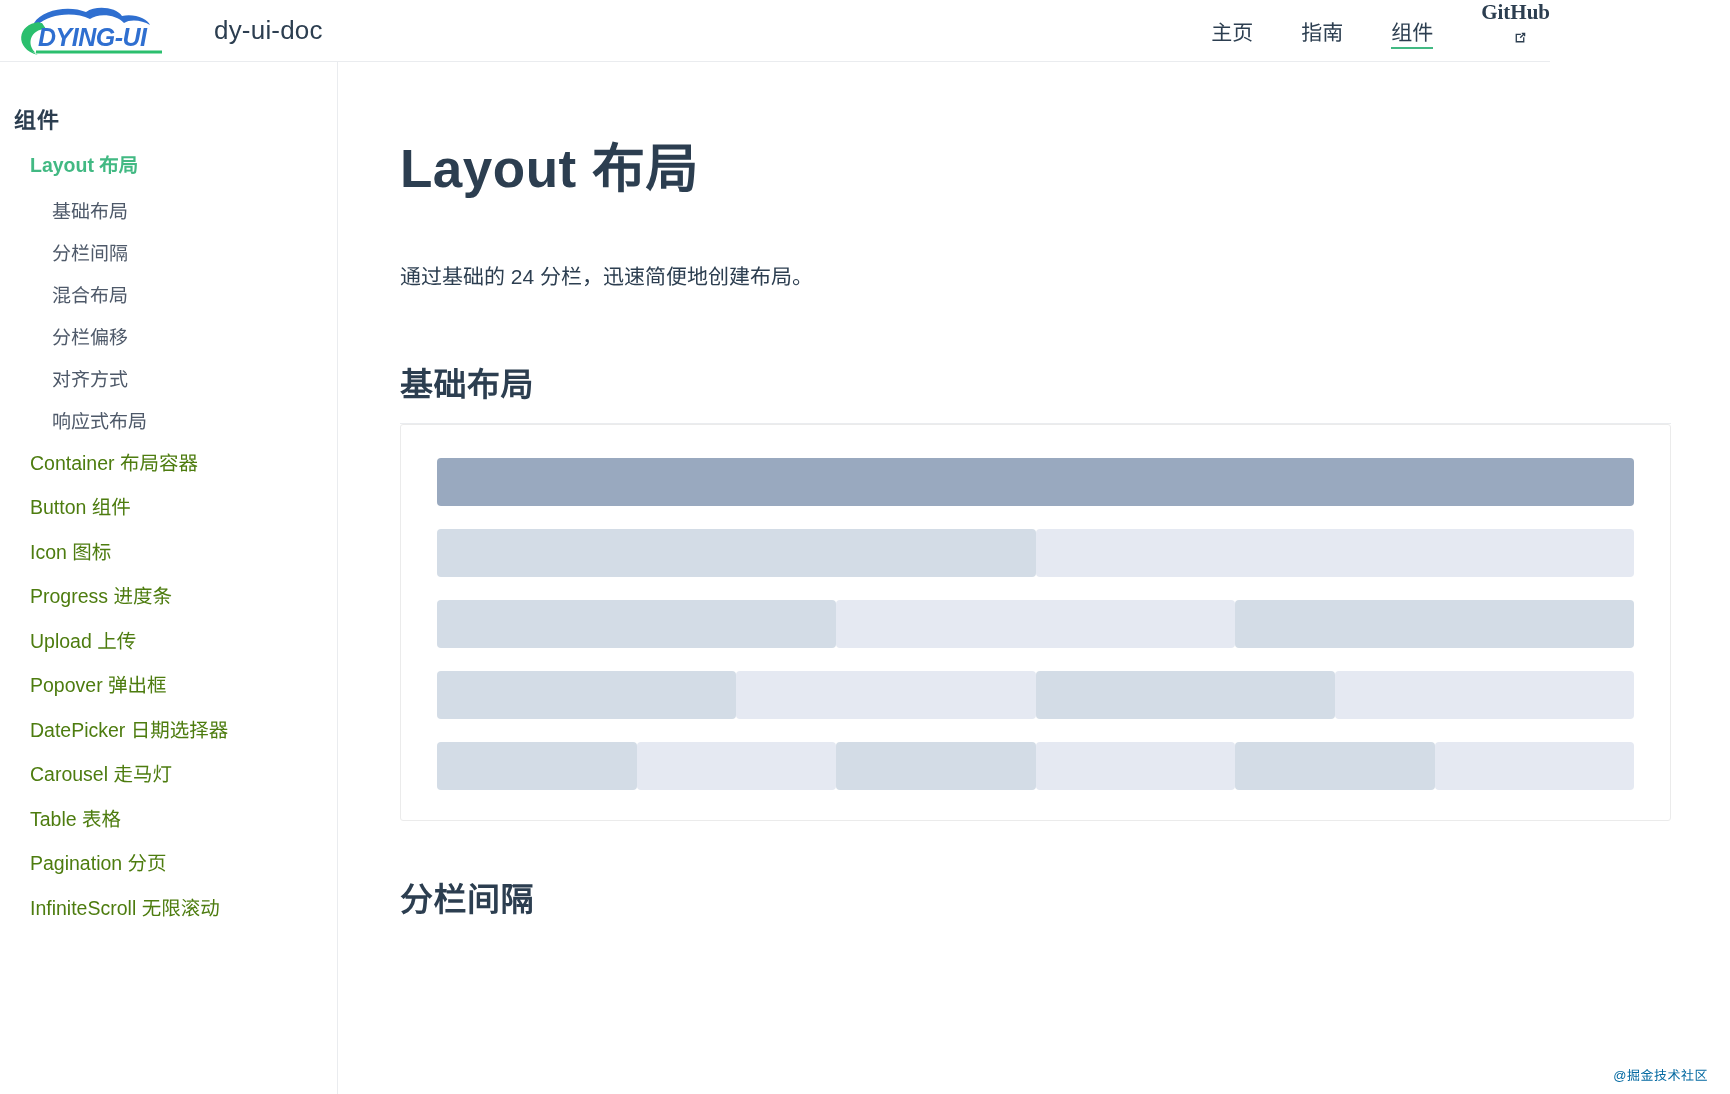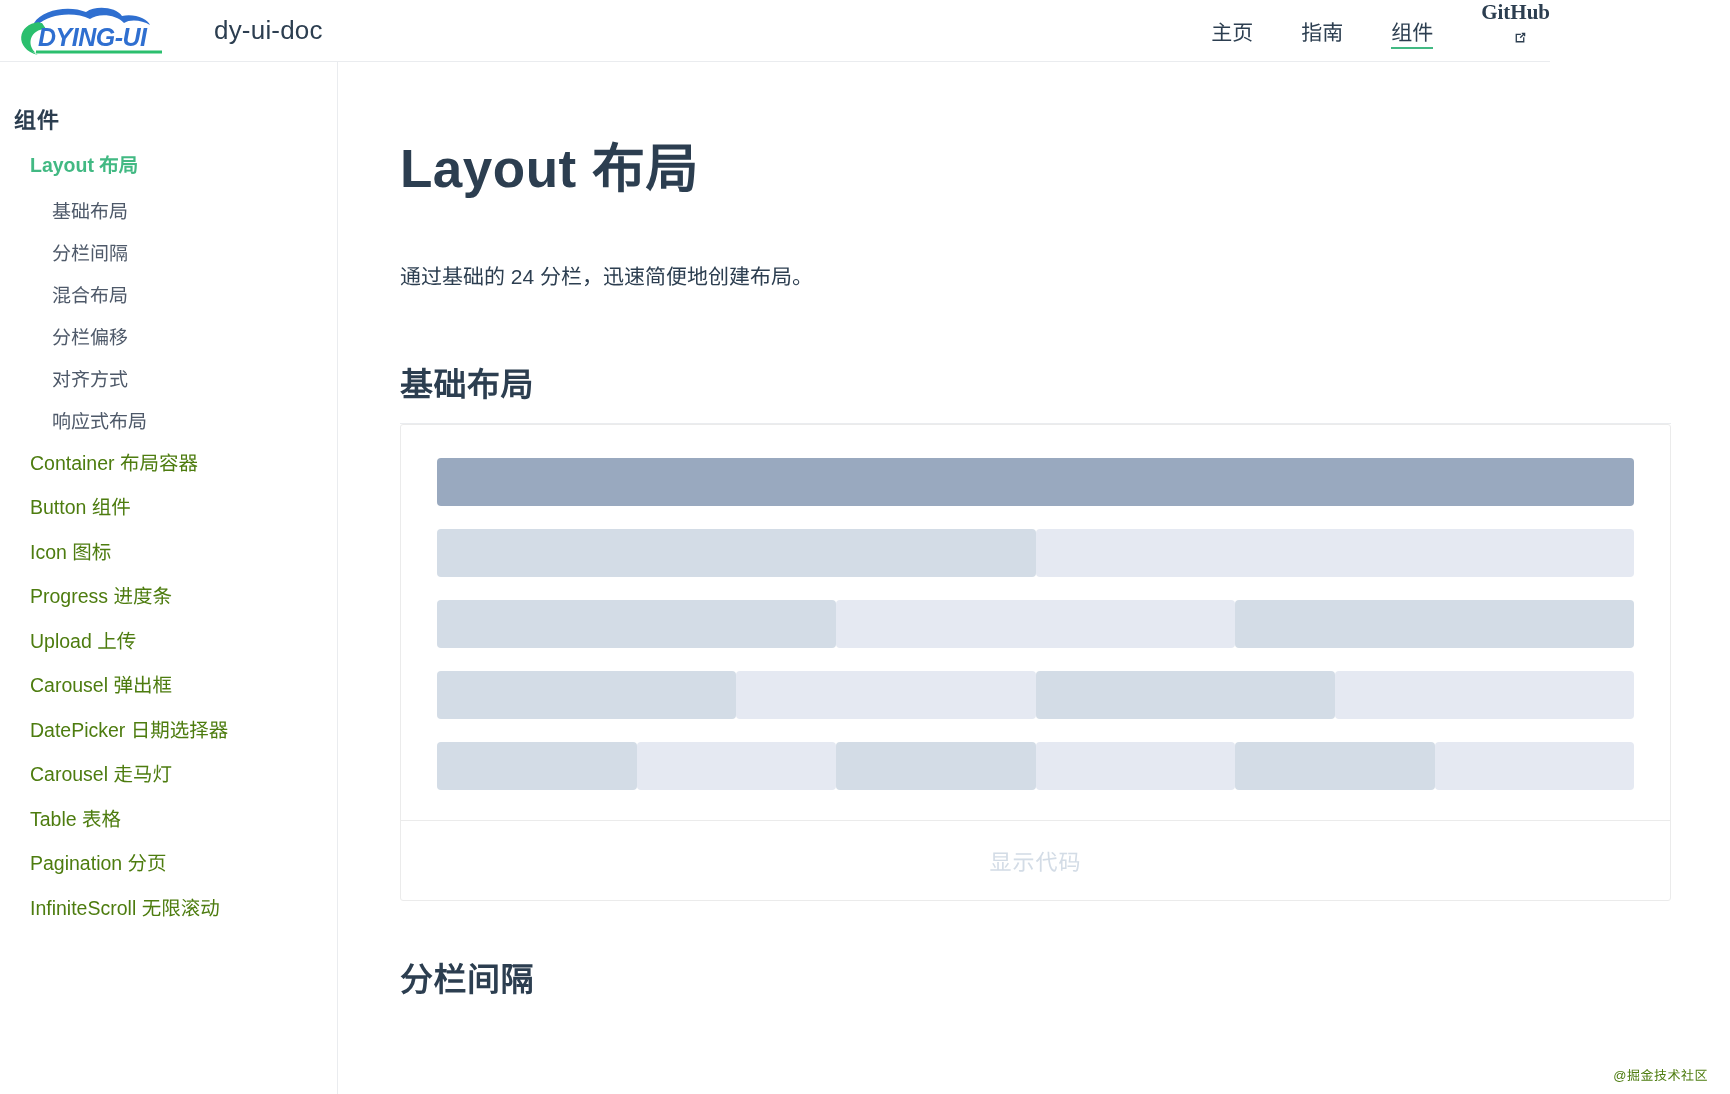--- a/index.html
+++ b/index.html
@@ -222,21 +222,21 @@
     color: #2c3e50;
     margin: 52px 0 0 0;
     letter-spacing: 0.5px;
   }
 
   .watermark {
     position: absolute;
     right: 22px;
     bottom: 10px;
     font-size: 13px;
-    color: #4d7c0f;
+    color: #0369a1;
     letter-spacing: 0.5px;
     white-space: nowrap;
   }
 </style>
 </head>
 <body>
 
 <div class="navbar">
   <div class="brand">
     <span class="logo-mark">
@@ -282,21 +282,21 @@
       <li class="side-sub">分栏间隔</li>
       <li class="side-sub">混合布局</li>
       <li class="side-sub">分栏偏移</li>
       <li class="side-sub">对齐方式</li>
       <li class="side-sub">响应式布局</li>
       <li class="side-item top">Container 布局容器</li>
       <li class="side-item top">Button 组件</li>
       <li class="side-item top">Icon 图标</li>
       <li class="side-item top">Progress 进度条</li>
       <li class="side-item top">Upload 上传</li>
-      <li class="side-item top">Carousel 弹出框</li>
+      <li class="side-item top">Popover 弹出框</li>
       <li class="side-item top">DatePicker 日期选择器</li>
       <li class="side-item top">Carousel 走马灯</li>
       <li class="side-item top">Table 表格</li>
       <li class="side-item top">Pagination 分页</li>
       <li class="side-item top">InfiniteScroll 无限滚动</li>
     </ul>
   </aside>
 
   <main class="main">
     <h1 class="page-title">Layout 布局</h1>
@@ -326,22 +326,19 @@
           </div>
           <div class="grid-row">
             <div class="grid-col c-mid" style="width: 16.6667%; background: rgb(211, 220, 230);"></div>
             <div class="grid-col c-light" style="width: 16.6667%; background: rgb(229, 233, 242);"></div>
             <div class="grid-col c-mid" style="width: 16.6667%; background: rgb(211, 220, 230);"></div>
             <div class="grid-col c-light" style="width: 16.6667%; background: rgb(229, 233, 242);"></div>
             <div class="grid-col c-mid" style="width: 16.6667%; background: rgb(211, 220, 230);"></div>
             <div class="grid-col c-light" style="width: 16.6667%; background: rgb(229, 233, 242);"></div>
           </div>
         </div>
-      <div class="demo-footer">
-        <span>显示代码</span>
-      </div>
     </div>
 
     <h2 class="section-title-2">分栏间隔</h2>
 
     <div class="watermark">@掘金技术社区</div>
   </main>
 </div>
 
 </body></html>

